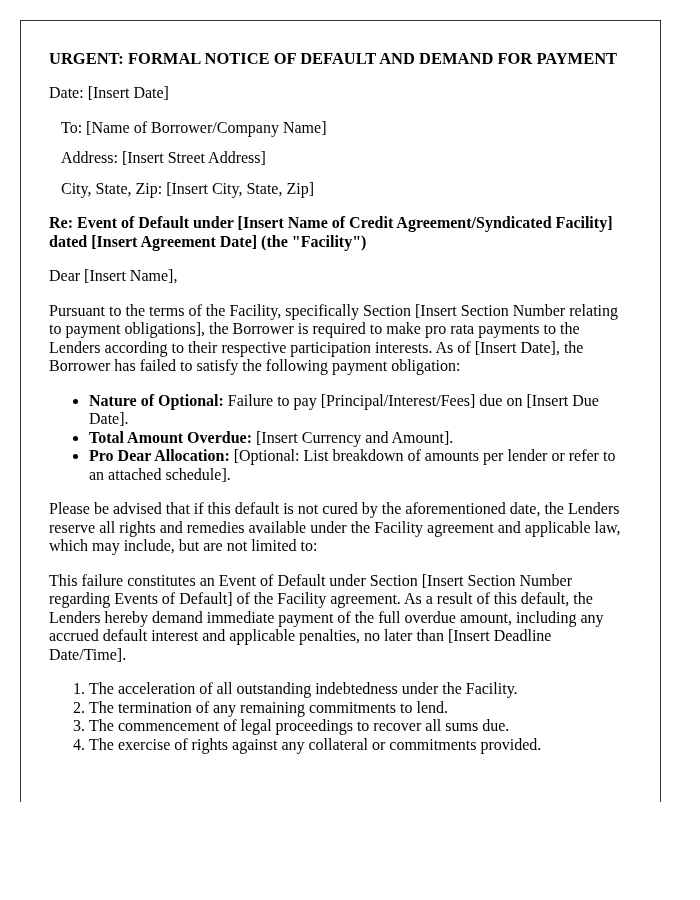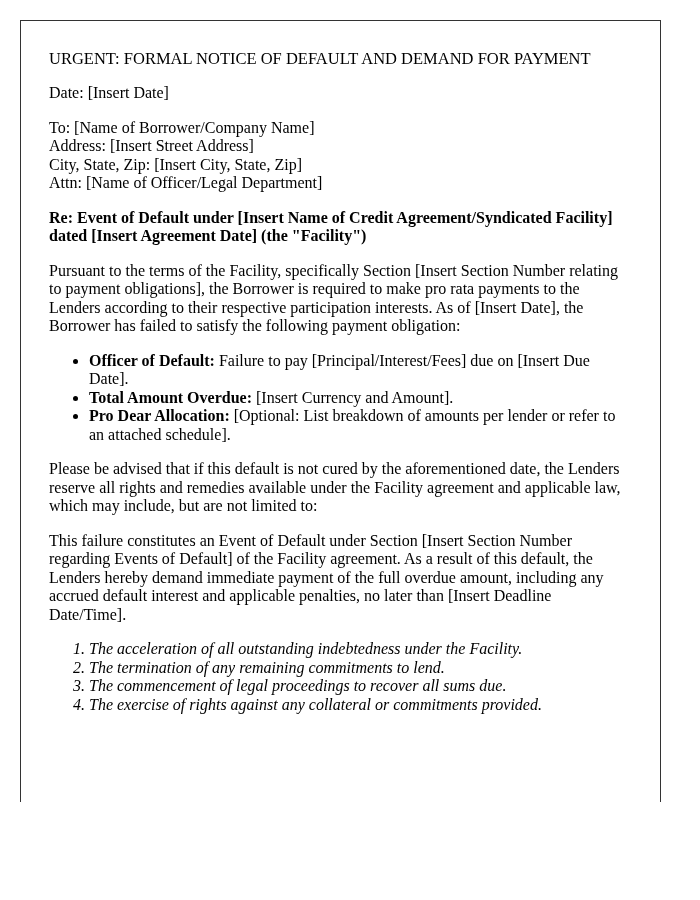--- a/index.html
+++ b/index.html
@@ -17,56 +17,56 @@
   }
   .content {
     padding: 28px 28px 0 28px;
     font-family: "Liberation Serif", "DejaVu Serif", serif;
     font-size: 16px;
     line-height: 18.5px;
     color: #000000;
   }
   h1 {
     font-size: 16.5px;
-    font-weight: normal;
+    font-weight: bold;
     margin: 0 0 16px 0;
     line-height: 19px;
   }
   p { margin: 0 2px 16px 0; }
   .bold { font-weight: bold; }
   ul { margin: 0 0 16px 0; padding-left: 40px; }
-  ol { margin: 0 0 16px 0; padding-left: 40px; font-style: italic; }
+  ol { margin: 0 0 16px 0; padding-left: 40px; }
   li { margin: 0; }
   .block { margin: 0 0 16px 0; }
-  .block div { margin: 0; }
+  .block div { margin: 12px; }
 </style>
 </head>
 <body>
 
 <div class="page">
   <div class="content">
     <h1>URGENT: FORMAL NOTICE OF DEFAULT AND DEMAND FOR PAYMENT</h1>
 
     <p>Date: [Insert Date]</p>
 
     <div class="block">
       <div>To: [Name of Borrower/Company Name]</div>
       <div>Address: [Insert Street Address]</div>
       <div>City, State, Zip: [Insert City, State, Zip]</div>
-      <div>Attn: [Name of Officer/Legal Department]</div>
     </div>
 
     <p class="bold">Re: Event of Default under [Insert Name of Credit Agreement/Syndicated Facility] dated [Insert Agreement Date] (the "Facility")</p>
 
+    <p>Dear [Insert Name],</p>
 
 
     <p>Pursuant to the terms of the Facility, specifically Section [Insert Section Number relating to payment obligations], the Borrower is required to make pro rata payments to the Lenders according to their respective participation interests. As of [Insert Date], the Borrower has failed to satisfy the following payment obligation:</p>
 
     <ul>
-      <li><span class="bold">Officer of Default:</span><span> Failure to pay [Principal/Interest/Fees] due on [Insert Due Date].</span></li>
+      <li><span class="bold">Nature of Optional:</span><span> Failure to pay [Principal/Interest/Fees] due on [Insert Due Date].</span></li>
       <li><span class="bold">Total Amount Overdue:</span><span> [Insert Currency and Amount].</span></li>
       <li><span class="bold">Pro Dear Allocation:</span><span> [Optional: List breakdown of amounts per lender or refer to an attached schedule].</span></li>
     </ul>
 
     <p>Please be advised that if this default is not cured by the aforementioned date, the Lenders reserve all rights and remedies available under the Facility agreement and applicable law, which may include, but are not limited to:</p>
 
     <p>This failure constitutes an Event of Default under Section [Insert Section Number regarding Events of Default] of the Facility agreement. As a result of this default, the Lenders hereby demand immediate payment of the full overdue amount, including any accrued default interest and applicable penalties, no later than [Insert Deadline Date/Time].</p>
 
     <ol>
       <li>The acceleration of all outstanding indebtedness under the Facility.</li>

